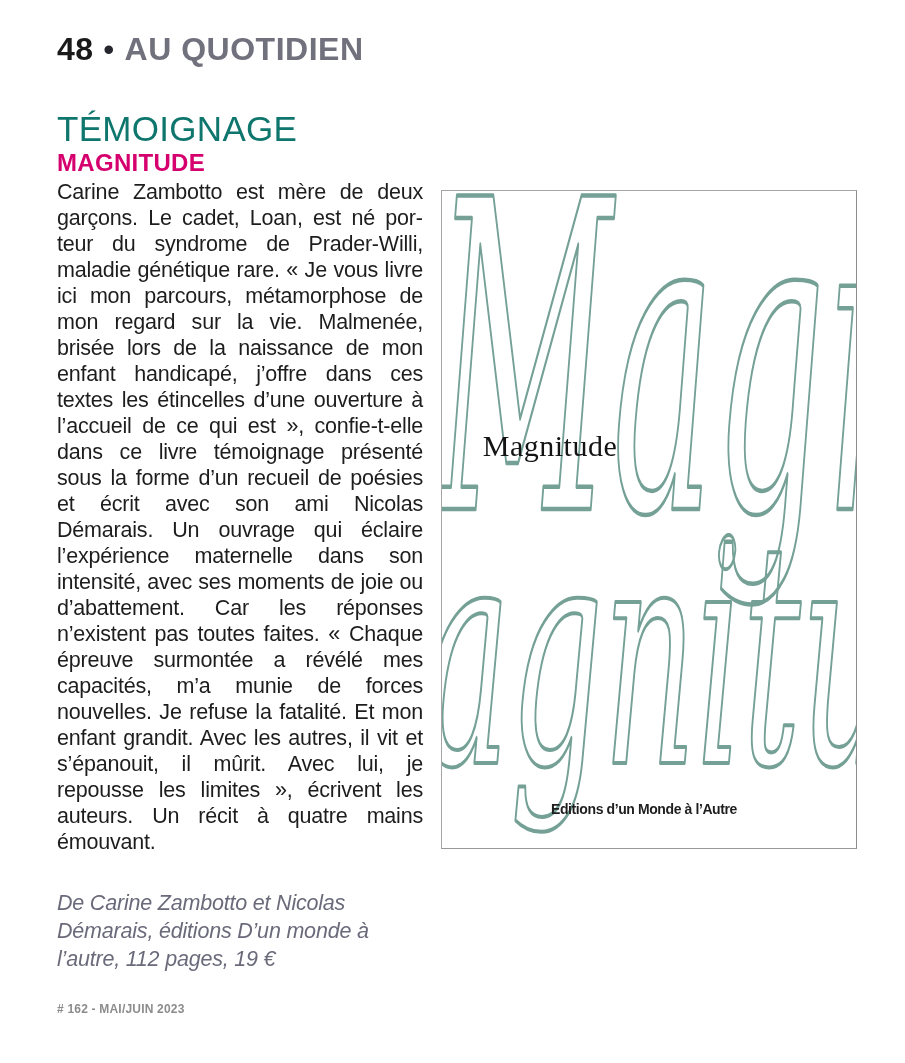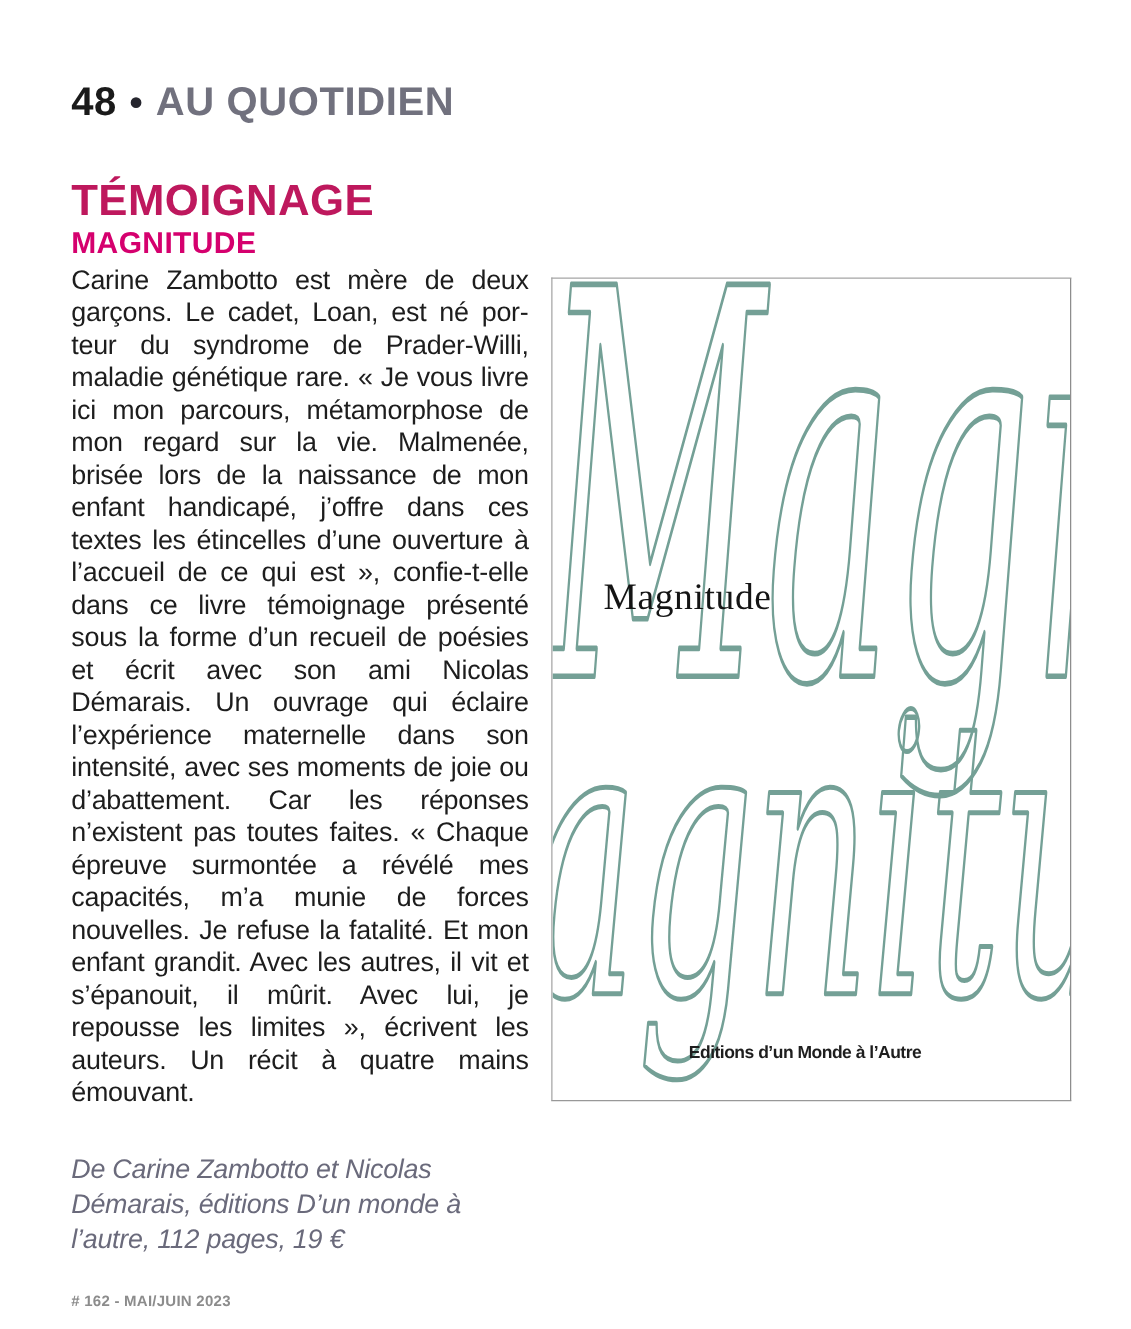--- a/index.html
+++ b/index.html
@@ -5,42 +5,42 @@
   * { margin: 0; padding: 0; box-sizing: border-box; }
   html, body { background: #ffffff; }
   body {
     font-family: "Liberation Sans", sans-serif;
     color: #1d1d1d;
     width: 905px;
     height: 1063px;
     position: relative;
     overflow: hidden;
   }
-  .page { position: absolute; inset: 0; background: #fff; margin-top: 32px; }
+  .page { position: absolute; inset: 0; background: #fff; }
 
   
   .mag-header {
     position: absolute;
     left: 57px; top: 31px;
     font-weight: bold;
     font-size: 32px;
     letter-spacing: 0.5px;
     white-space: nowrap;
   }
   .pg-num { color: #1a1a1a; }
   .bullet { color: #26262e; padding: 0 10px; font-size: 30px; }
   .section { color: #71717e; }
 
   
   .kicker {
     position: absolute;
     left: 57px; top: 109px;
     font-size: 35px;
-    font-weight: bold;
-    color: #be185d;
+    font-weight: normal;
+    color: #0f766e;
     letter-spacing: 0.3px;
     white-space: nowrap;
   }
   .article-title {
     position: absolute;
     left: 57px; top: 149px;
     font-size: 24px;
     font-weight: bold;
     color: #d5006e;
     letter-spacing: 0.3px;

